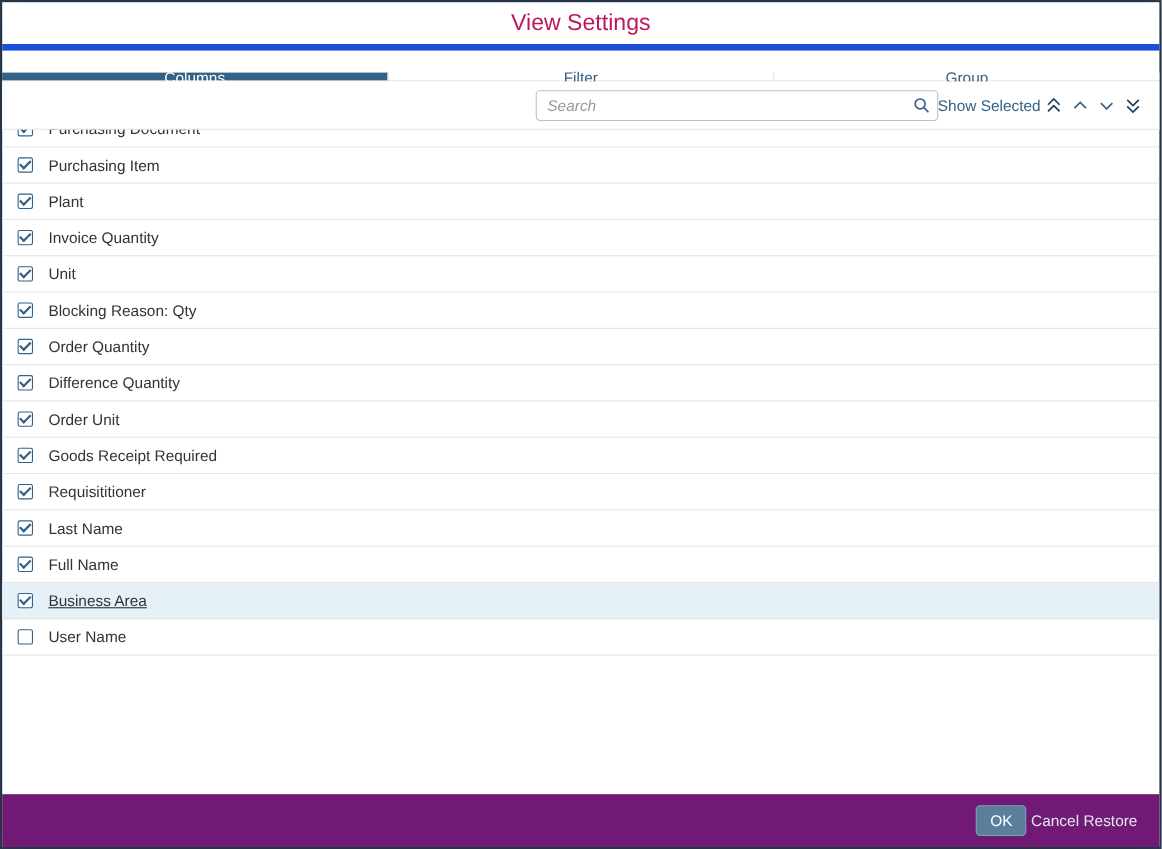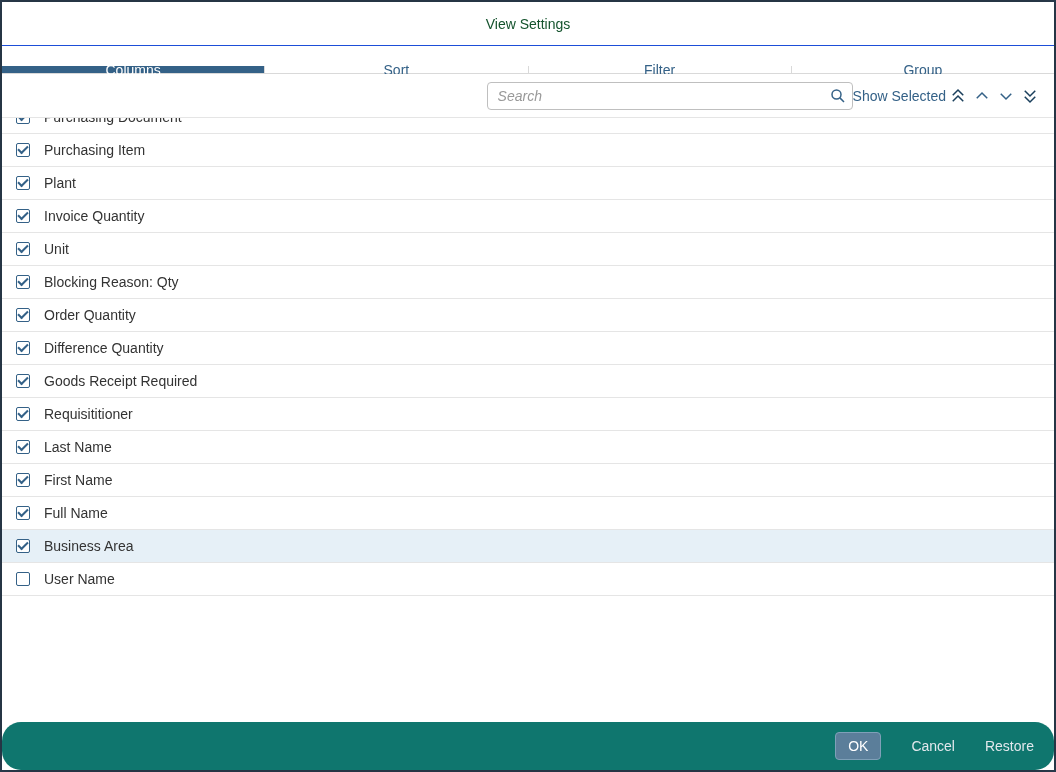--- a/index.html
+++ b/index.html
@@ -6,21 +6,21 @@
     body { width: 1056px; height: 772px; background: #2c3e50; overflow: hidden; position: relative; }
     
     .dialog {
       position: absolute; top: 2px; left: 2px; right: 2px; bottom: 2px;
       background: #fff; display: flex; flex-direction: column;
       box-shadow: 0 0 20px rgba(0,0,0,0.3);
     }
     
     .dialog-header {
       height: 44px; display: flex; align-items: center; justify-content: center;
-      color: #14532d; font-size: 14px; border-bottom: 1px solid #1d4ed8;
+      color: #be185d; font-size: 21px; border-bottom: 6px solid #1d4ed8;
     }
     
     .tabs {
       display: flex; height: 28px; border-bottom: 1px solid #d9d9d9;
     }
     .tab {
       flex: 1; display: flex; align-items: center; justify-content: center;
       font-size: 14px; color: #346187; border-right: 1px solid #d9d9d9;
       cursor: pointer; background: #fff; margin-top: 20px;
     }
@@ -62,36 +62,36 @@
     .list-container::-webkit-scrollbar { width: 16px; }
     .list-container::-webkit-scrollbar-track { background: #f0f0f0; }
     .list-container::-webkit-scrollbar-thumb { background: #c0c0c0; border: 3px solid #f0f0f0; border-radius: 8px; }
     
     .list-item {
       height: 33px; display: flex; align-items: center; padding: 0 14px;
       border-bottom: 1px solid #e5e5e5; font-size: 14px; color: #333;
       cursor: pointer;
       text-align: right;
     }
-    .list-item.highlighted { background: #e6f0f7; }
+    .list-item.highlighted { background: #e6f0f7; text-decoration: underline; }
     .list-item.partial { margin-top: -17px; }
     
     .checkbox {
       width: 14px; height: 14px; border: 1px solid #346187; border-radius: 2px;
       margin-right: 14px; display: flex; align-items: center; justify-content: center;
       flex-shrink: 0; background: #fff;
     }
     .checkbox.checked::after {
       content: ""; width: 8px; height: 4px; border-left: 2px solid #346187;
       border-bottom: 2px solid #346187; transform: rotate(-45deg) translate(1px,-1px);
     }
     
     .footer {
-      height: 48px; background: #0f766e; display: flex; align-items: center;
-      justify-content: flex-end; padding: 0 20px; gap: 30px; border-radius: 19px;
+      height: 48px; background: #701a75; display: flex; align-items: center;
+      justify-content: flex-end; padding: 0 20px; gap: 4px;
     }
     .btn-primary {
       background: #5b7e9a; border: 1px solid #7fa0b8; color: #fff;
       padding: 5px 12px; border-radius: 4px; font-size: 14px; cursor: pointer;
     }
     .btn-text {
       background: transparent; border: none; color: #e2e8ed;
       font-size: 14px; cursor: pointer;
     }
     
@@ -105,21 +105,20 @@
 <body>
 
 <div class="bg-text">e:</div>
 
 <div class="dialog">
 
   <div class="dialog-header">View Settings</div>
 
   <div class="tabs" id="tabs-bar">
       <div class="tab active">Columns</div>
-      <div class="tab">Sort</div>
       <div class="tab">Filter</div>
       <div class="tab">Group</div>
     </div>
 
   <div class="toolbar">
     <div class="toolbar-spacer"></div>
     <div class="search-wrap">
       <input class="search-input" placeholder="Search" style="">
       <span class="search-icon">
         <svg viewBox="0 0 24 24" width="18" height="18" fill="none" stroke="currentColor" stroke-width="2">
@@ -181,33 +180,33 @@
       <div class="list-item">
         <span class="checkbox checked"></span>
         <span>Order Quantity</span>
       </div>
       <div class="list-item">
         <span class="checkbox checked"></span>
         <span>Difference Quantity</span>
       </div>
       <div class="list-item">
         <span class="checkbox checked"></span>
+        <span>Order Unit</span>
+      </div>
+      <div class="list-item">
+        <span class="checkbox checked"></span>
         <span>Goods Receipt Required</span>
       </div>
       <div class="list-item">
         <span class="checkbox checked"></span>
         <span>Requisititioner</span>
       </div>
       <div class="list-item">
         <span class="checkbox checked"></span>
         <span>Last Name</span>
-      </div>
-      <div class="list-item">
-        <span class="checkbox checked"></span>
-        <span>First Name</span>
       </div>
       <div class="list-item">
         <span class="checkbox checked"></span>
         <span>Full Name</span>
       </div>
       <div class="list-item highlighted">
         <span class="checkbox checked"></span>
         <span>Business Area</span>
       </div>
       <div class="list-item">

